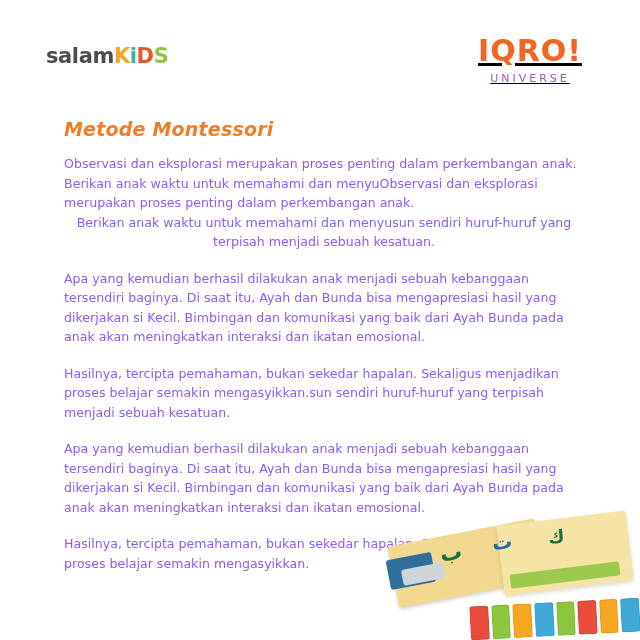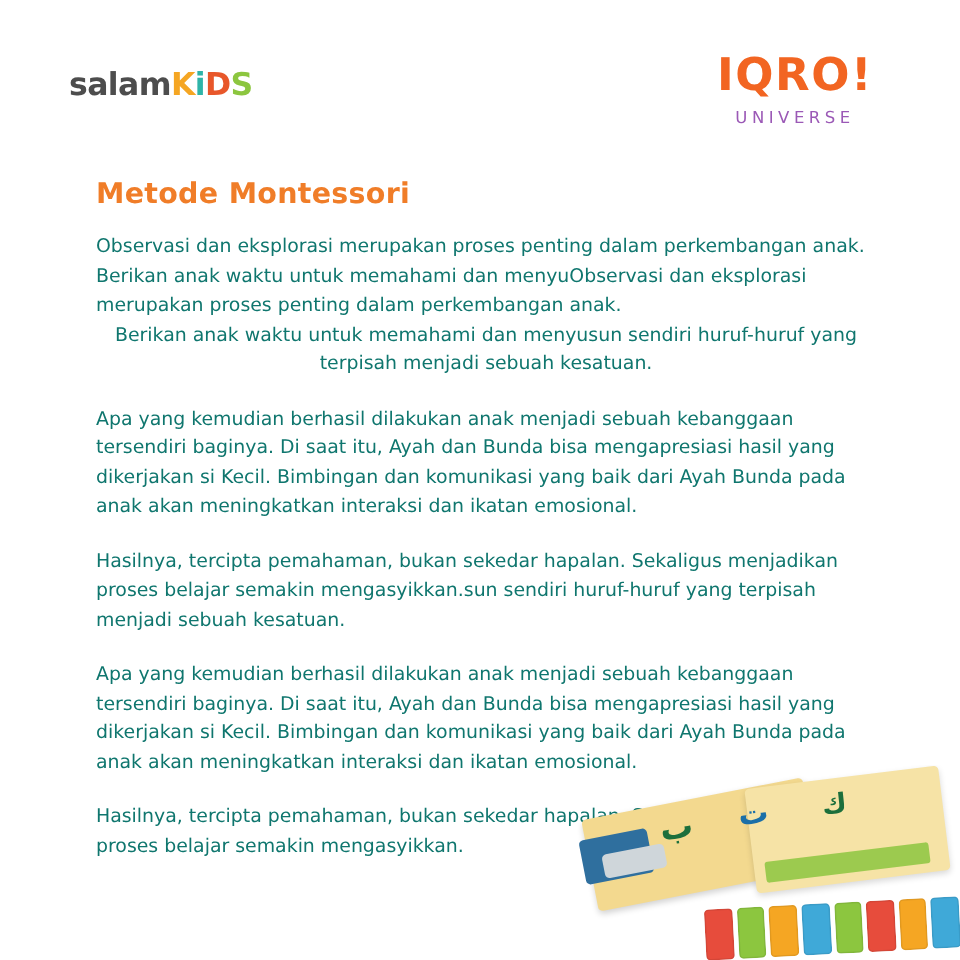--- a/index.html
+++ b/index.html
@@ -49,20 +49,21 @@
   .brand-left .i { color: #2fb4a8; }
   .brand-left .d { color: #e8572a; }
   .brand-left .s { color: #8cc63f; }
 
   .brand-right {
     position: absolute;
     right: 40px;
     top: -2px;
     text-align: center;
     width: 140px;
+    text-decoration: underline;
   }
   .brand-right .iqro {
     font-size: 30px;
     font-weight: bold;
     color: #f26522;
     letter-spacing: 1px;
     font-family: "DejaVu Sans", sans-serif;
     line-height: 1;
   }
   .brand-right .universe {
@@ -81,24 +82,25 @@
     width: 520px;
   }
 
   .title {
     color: #f07d28;
     font-size: 19px;
     font-weight: bold;
     margin: 0 0 14px 0;
     letter-spacing: 0.2px;
     font-family: "DejaVu Sans", sans-serif;
+    font-style: italic;
   }
 
   .para {
-    color: #0f766e;
+    color: #8b5cf6;
     font-size: 12.6px;
     line-height: 1.55;
     margin: 0 0 17px 0;
     font-family: "DejaVu Sans", sans-serif;
   }
   .para:last-child { margin-bottom: 0; }
 
   
   .book-art {
     position: absolute;

